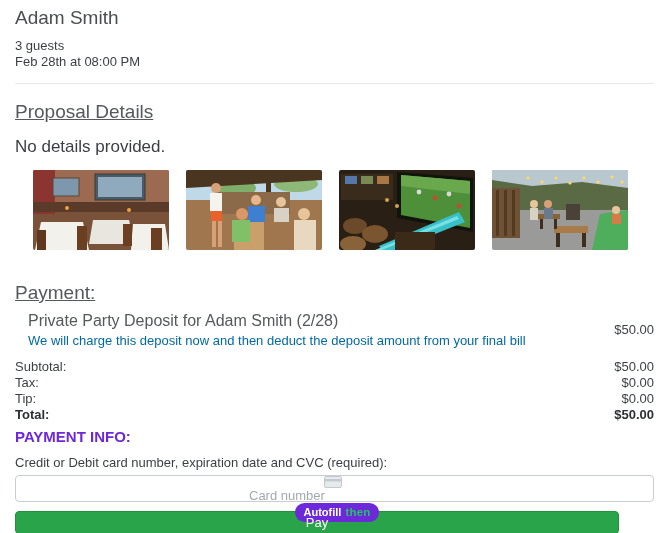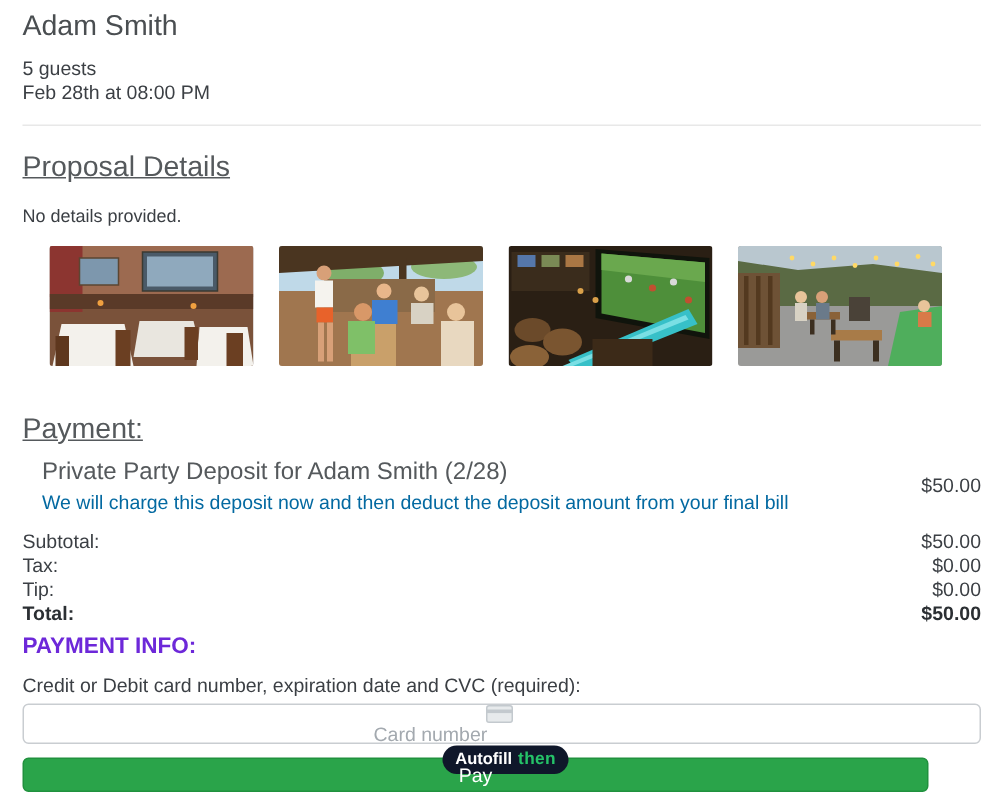--- a/index.html
+++ b/index.html
@@ -17,21 +17,21 @@
   .meta-line { font-size: 13px; line-height: 16px; color: #3b3f44; }
   .meta-block { margin-top: 9px; }
 
   .divider {
     border: none; border-top: 1px solid #e8e8e8; margin-top: 13px;
   }
 
   .section-heading {
     margin-top: 17px; font-size: 19px; font-weight: 400; color: #55595c; text-decoration: underline;
   }
-  .empty-text { margin-top: 14px; font-size: 12px; }
+  .empty-text { margin-top: 14px; font-size: 17px; }
 
   .gallery {
     margin-top: 13px; padding-left: 18px;
     display: flex; gap: 17px;
   }
   .photo {
     width: 136px; height: 80px; border-radius: 2px; overflow: hidden;
     background: #ddd; flex: 0 0 auto;
   }
   .photo svg { display: block; width: 100%; height: 100%; }
@@ -59,42 +59,42 @@
     display: flex; align-items: center; padding: 0 5px 0 10px; flex-direction: column;
   }
   .card-icon { display: flex; align-items: center; margin-right: 8px; }
   .card-input {
     border: none; outline: none; flex: 1; font-size: 13px;
     font-family: "Liberation Sans", sans-serif; color: #3b3f44; background: transparent;
   }
   .card-input::placeholder { color: #a3a9af; }
   .autofill-pill {
     display: flex; align-items: baseline; gap: 4px;
-    background: #0f172a; border-radius: 11px; padding: 3px 9px 4px;
+    background: #6d28d9; border-radius: 11px; padding: 3px 9px 4px;
     cursor: pointer; border: none;
   }
   .autofill-pill .af-label { color: #ffffff; font-size: 11px; font-weight: 700; }
   .autofill-pill .af-brand { color: #25c268; font-size: 11.5px; font-weight: 700; letter-spacing: 0.2px; }
 
   .pay-button {
     margin-top: 9px; width: 604px; height: 23px;
     background: #2aa44a; border: 1px solid #21913e; border-radius: 4px;
     color: #ffffff; font-size: 13px; font-family: "Liberation Sans", sans-serif;
     cursor: pointer; display: flex; align-items: center; justify-content: center;
   }
 </style>
 </head>
 <body>
 
 <div class="page">
 
   <div class="customer-name">Adam Smith</div>
 
   <div class="meta-block">
-    <div class="meta-line">5 guests</div>
+    <div class="meta-line">3 guests</div>
     <div class="meta-line">Feb 28th at 08:00 PM</div>
   </div>
 
   <hr class="divider">
 
   <div class="section-heading">Proposal Details</div>
   <div class="empty-text">No details provided.</div>
 
   <div class="gallery">
 

